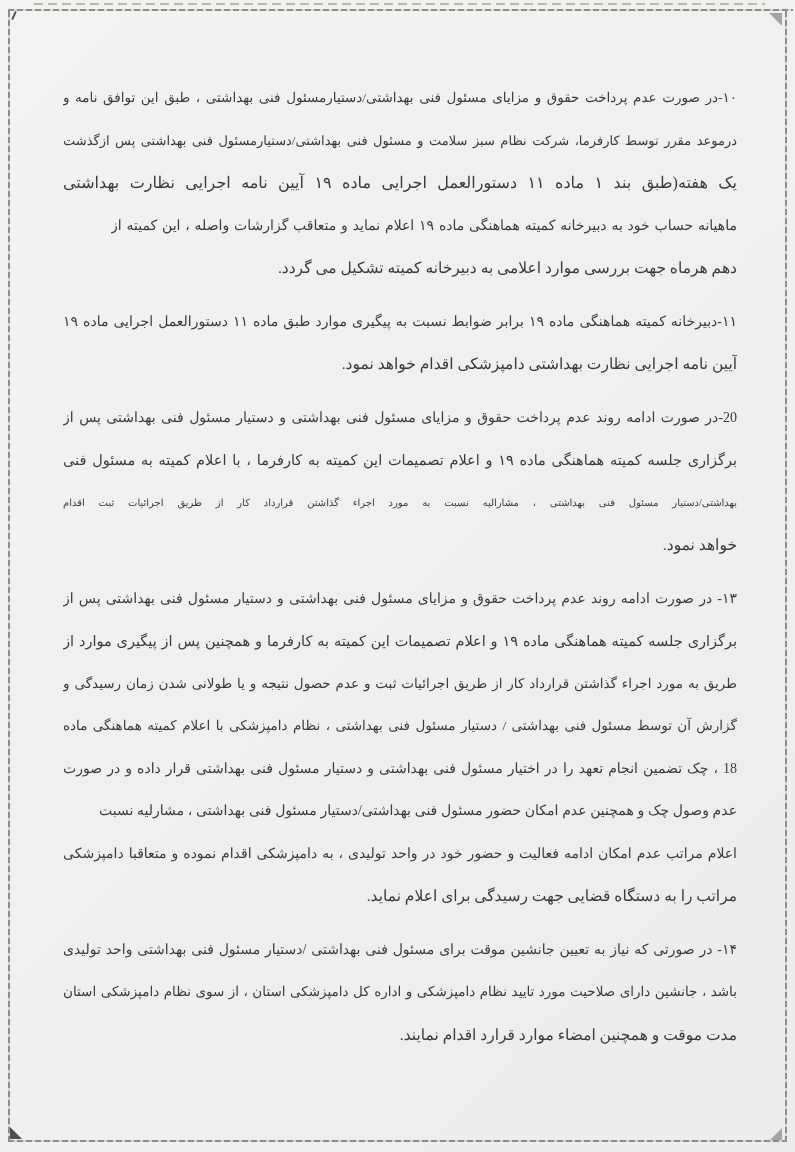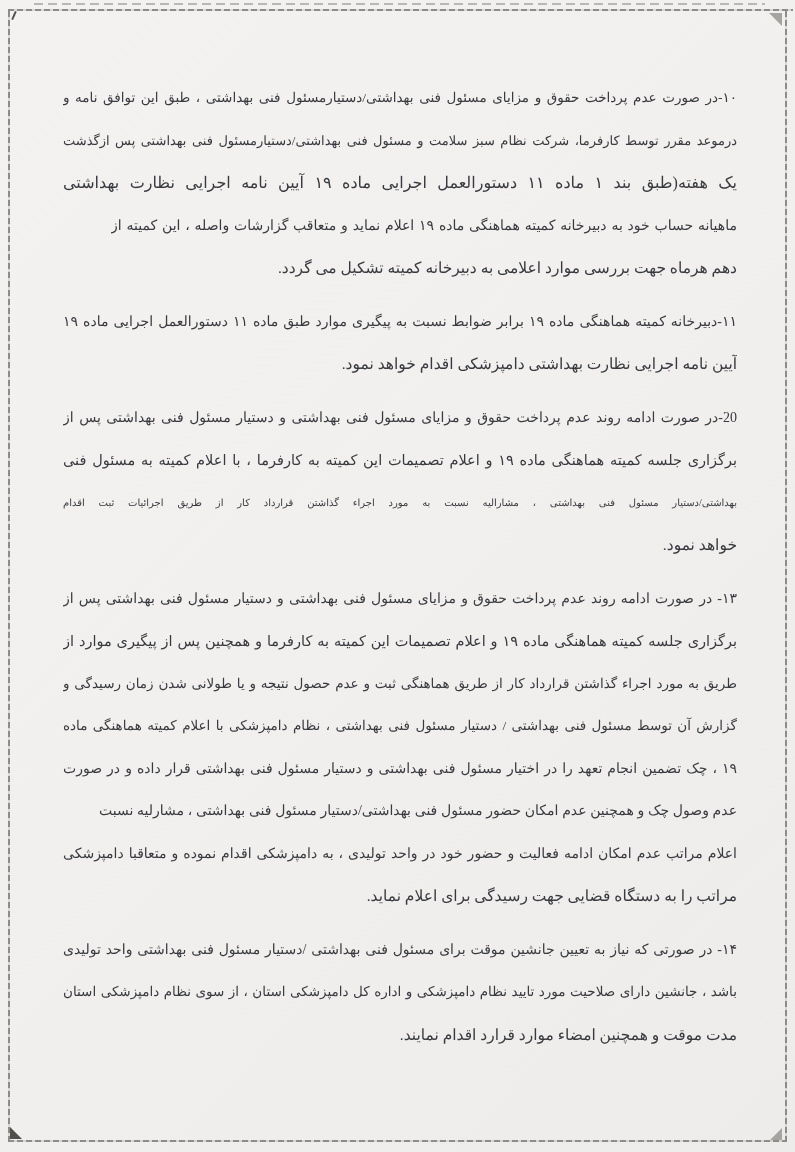--- a/index.html
+++ b/index.html
@@ -127,23 +127,23 @@
     <section class="para">
       <div class="line" style="font-size: 14px;">20-در صورت ادامه روند عدم پرداخت حقوق و مزایای مسئول فنی بهداشتی و دستیار مسئول فنی بهداشتی پس از</div>
       <div class="line" style="font-size: 14.5px;">برگزاری جلسه کمیته هماهنگی ماده ۱۹ و اعلام تصمیمات این کمیته به کارفرما ، با اعلام کمیته به مسئول فنی</div>
       <div class="line" style="font-size: 10px;">بهداشتی/دستیار مسئول فنی بهداشتی ، مشارالیه نسبت به مورد اجراء گذاشتن قرارداد کار از طریق اجرائیات ثبت اقدام</div>
       <div class="line last" style="">خواهد نمود.</div>
     </section>
 
     <section class="para">
       <div class="line" style="font-size: 14px;">۱۳- در صورت ادامه روند عدم پرداخت حقوق و مزایای مسئول فنی بهداشتی و دستیار مسئول فنی بهداشتی پس از</div>
       <div class="line" style="font-size: 14.5px;">برگزاری جلسه کمیته هماهنگی ماده ۱۹ و اعلام تصمیمات این کمیته به کارفرما و همچنین پس از پیگیری موارد از</div>
-      <div class="line" style="font-size: 13.5px;">طریق به مورد اجراء گذاشتن قرارداد کار از طریق هماهنگی ثبت و عدم حصول نتیجه و یا طولانی شدن زمان رسیدگی و</div>
+      <div class="line" style="font-size: 13.5px;">طریق به مورد اجراء گذاشتن قرارداد کار از طریق اجرائیات ثبت و عدم حصول نتیجه و یا طولانی شدن زمان رسیدگی و</div>
       <div class="line" style="font-size: 13.5px;">گزارش آن توسط مسئول فنی بهداشتی / دستیار مسئول فنی بهداشتی ، نظام دامپزشکی با اعلام کمیته هماهنگی ماده</div>
-      <div class="line" style="font-size: 14px;">۱۹ ، چک تضمین انجام تعهد را در اختیار مسئول فنی بهداشتی و دستیار مسئول فنی بهداشتی قرار داده و در صورت</div>
+      <div class="line" style="font-size: 14px;">18 ، چک تضمین انجام تعهد را در اختیار مسئول فنی بهداشتی و دستیار مسئول فنی بهداشتی قرار داده و در صورت</div>
       <div class="line" style="font-size: 14px; margin-left: 36px;">عدم وصول چک و همچنین عدم امکان حضور مسئول فنی بهداشتی/دستیار مسئول فنی بهداشتی ، مشارلیه نسبت به</div>
       <div class="line" style="font-size: 14px;">اعلام مراتب عدم امکان ادامه فعالیت و حضور خود در واحد تولیدی ، به دامپزشکی اقدام نموده و متعاقبا دامپزشکی</div>
       <div class="line last" style="">مراتب را به دستگاه قضایی جهت رسیدگی برای اعلام نماید.</div>
     </section>
 
     <section class="para">
       <div class="line" style="font-size: 14px;">۱۴- در صورتی که نیاز به تعیین جانشین موقت برای مسئول فنی بهداشتی /دستیار مسئول فنی بهداشتی واحد تولیدی</div>
       <div class="line" style="font-size: 13.5px;">باشد ، جانشین دارای صلاحیت مورد تایید نظام دامپزشکی و اداره کل دامپزشکی استان ، از سوی نظام دامپزشکی استان</div>
       <div class="line last" style="">مدت موقت و همچنین امضاء موارد قرارد اقدام نمایند.</div>
     </section>

